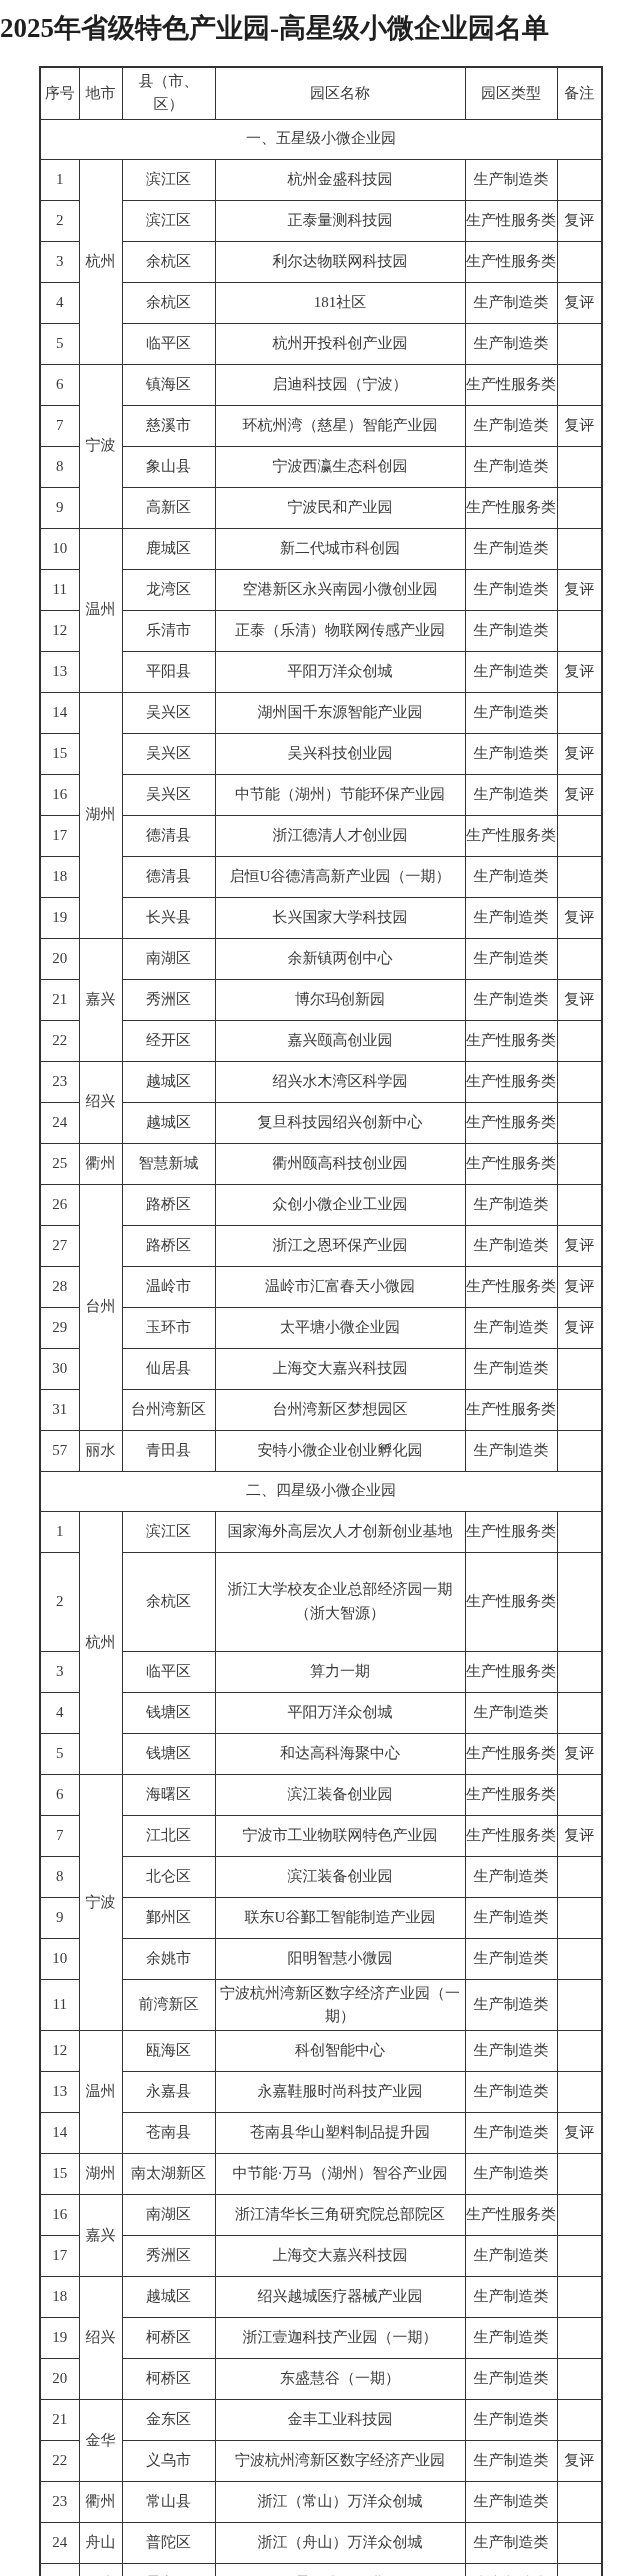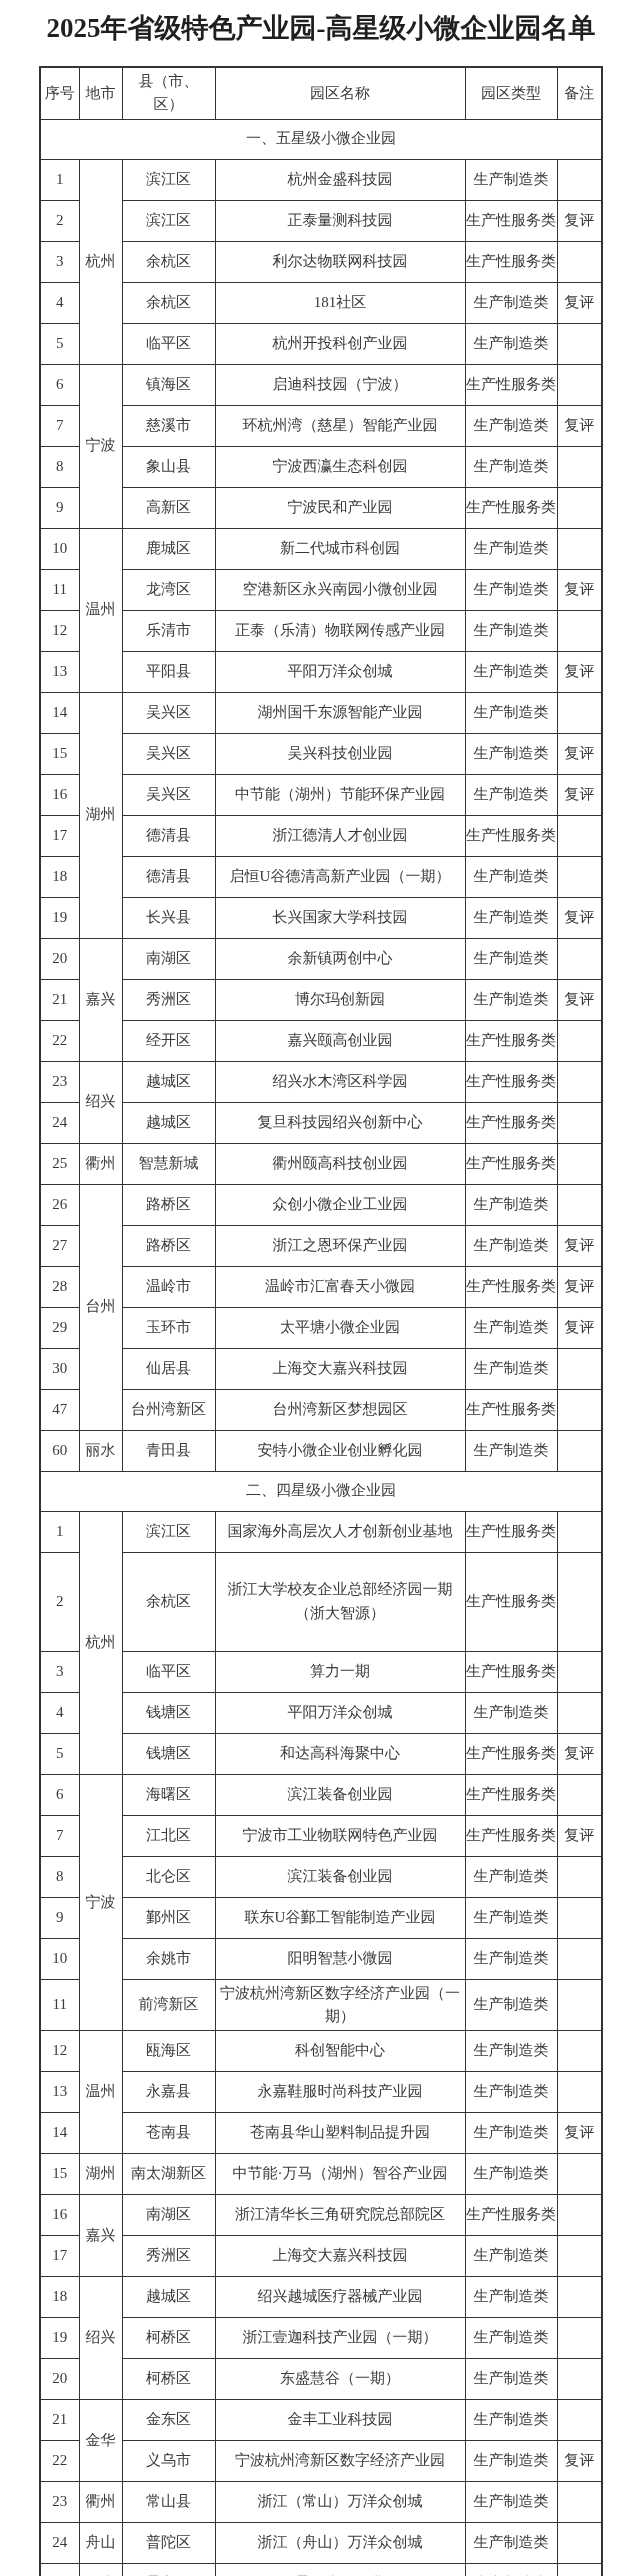--- a/index.html
+++ b/index.html
@@ -11,21 +11,21 @@
     font-family: "Liberation Serif", "DejaVu Serif", serif;
   }
   .page {
     width: 642px;
     padding-top: 6px;
   }
   h1.doc-title {
     font-size: 27px;
     font-weight: bold;
     color: #1f1f1f;
-    text-align: center;
+    text-align: left;
     margin: 4px 0 20px 0;
     white-space: nowrap;
   }
   table.park-table {
     border-collapse: collapse;
     table-layout: fixed;
     width: 563px;
     margin: 0 auto 14px auto;
     border: 2px solid #333333;
   }
@@ -293,28 +293,28 @@
           <td>复评</td>
         </tr>
         <tr>
           <td>30</td>
           <td>仙居县</td>
           <td>上海交大嘉兴科技园</td>
           <td class="type-cell">生产制造类</td>
           <td></td>
         </tr>
         <tr>
-          <td>47</td>
+          <td>31</td>
           <td>台州湾新区</td>
           <td>台州湾新区梦想园区</td>
           <td class="type-cell">生产性服务类</td>
           <td></td>
         </tr>
         <tr>
-          <td>60</td>
+          <td>57</td>
           <td rowspan="1">丽水</td>
           <td>青田县</td>
           <td>安特小微企业创业孵化园</td>
           <td class="type-cell">生产制造类</td>
           <td></td>
         </tr>
         <tr class="section-row">
           <td colspan="6">二、四星级小微企业园</td>
         </tr>
         <tr>

